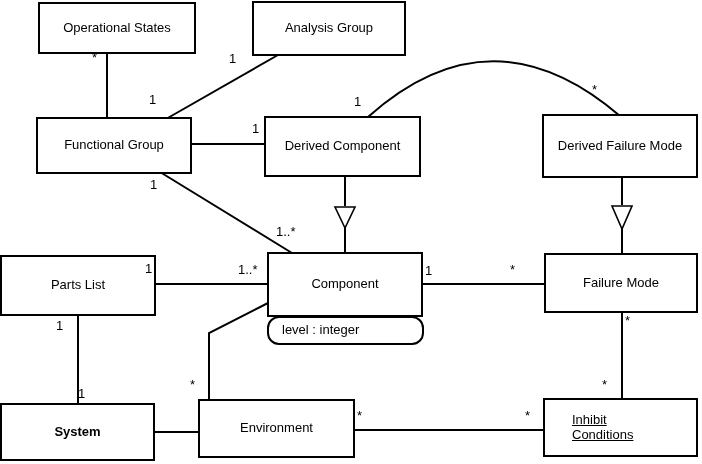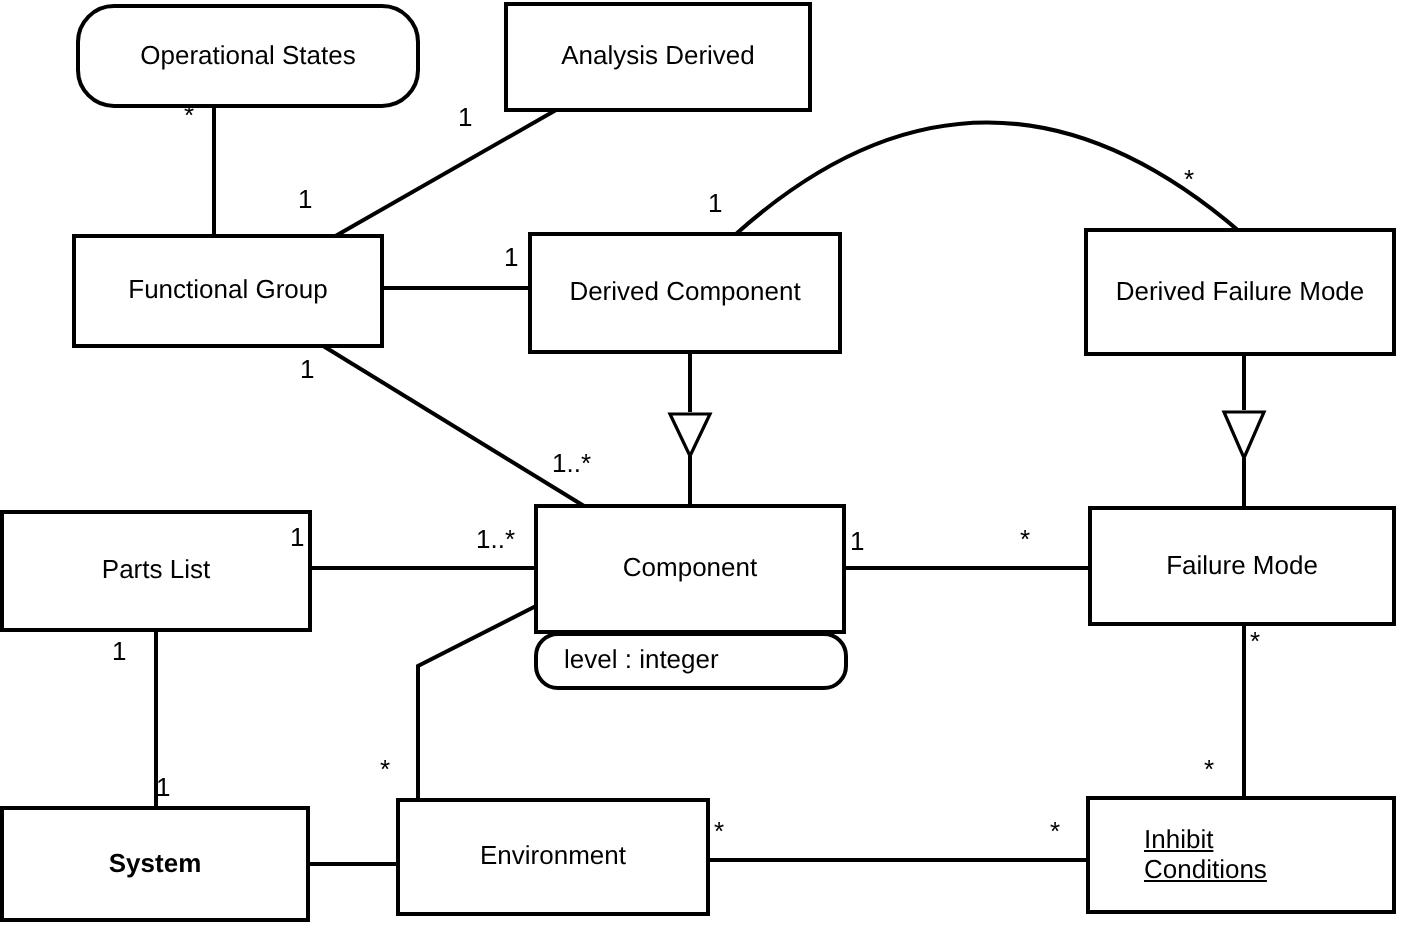--- a/index.html
+++ b/index.html
@@ -104,26 +104,26 @@
 
     <polyline points="268,303 209,333 209,401"></polyline>
 
     <line x1="353" y1="430" x2="545" y2="430"></line>
 
     <line x1="422" y1="284" x2="546" y2="284"></line>
 
     <line x1="622" y1="312" x2="622" y2="400"></line>
   </svg>
 
-  <div class="cls" style="left:38px; top:2px; width:172px; height:52px;border-radius:19px;">
+  <div class="cls" style="left:38px; top:2px; width:158px; height:52px;">
     <span>Operational States</span>
   </div>
 
   <div class="cls" style="left:252px; top:1px; width:154px; height:55px;">
-    <span>Analysis Derived</span>
+    <span>Analysis Group</span>
   </div>
 
   <div class="cls" style="left:36px; top:117px; width:156px; height:57px;">
     <span>Functional Group</span>
   </div>
 
   <div class="cls" style="left:264px; top:116px; width:157px; height:61px;">
     <span>Derived Component</span>
   </div>
 

